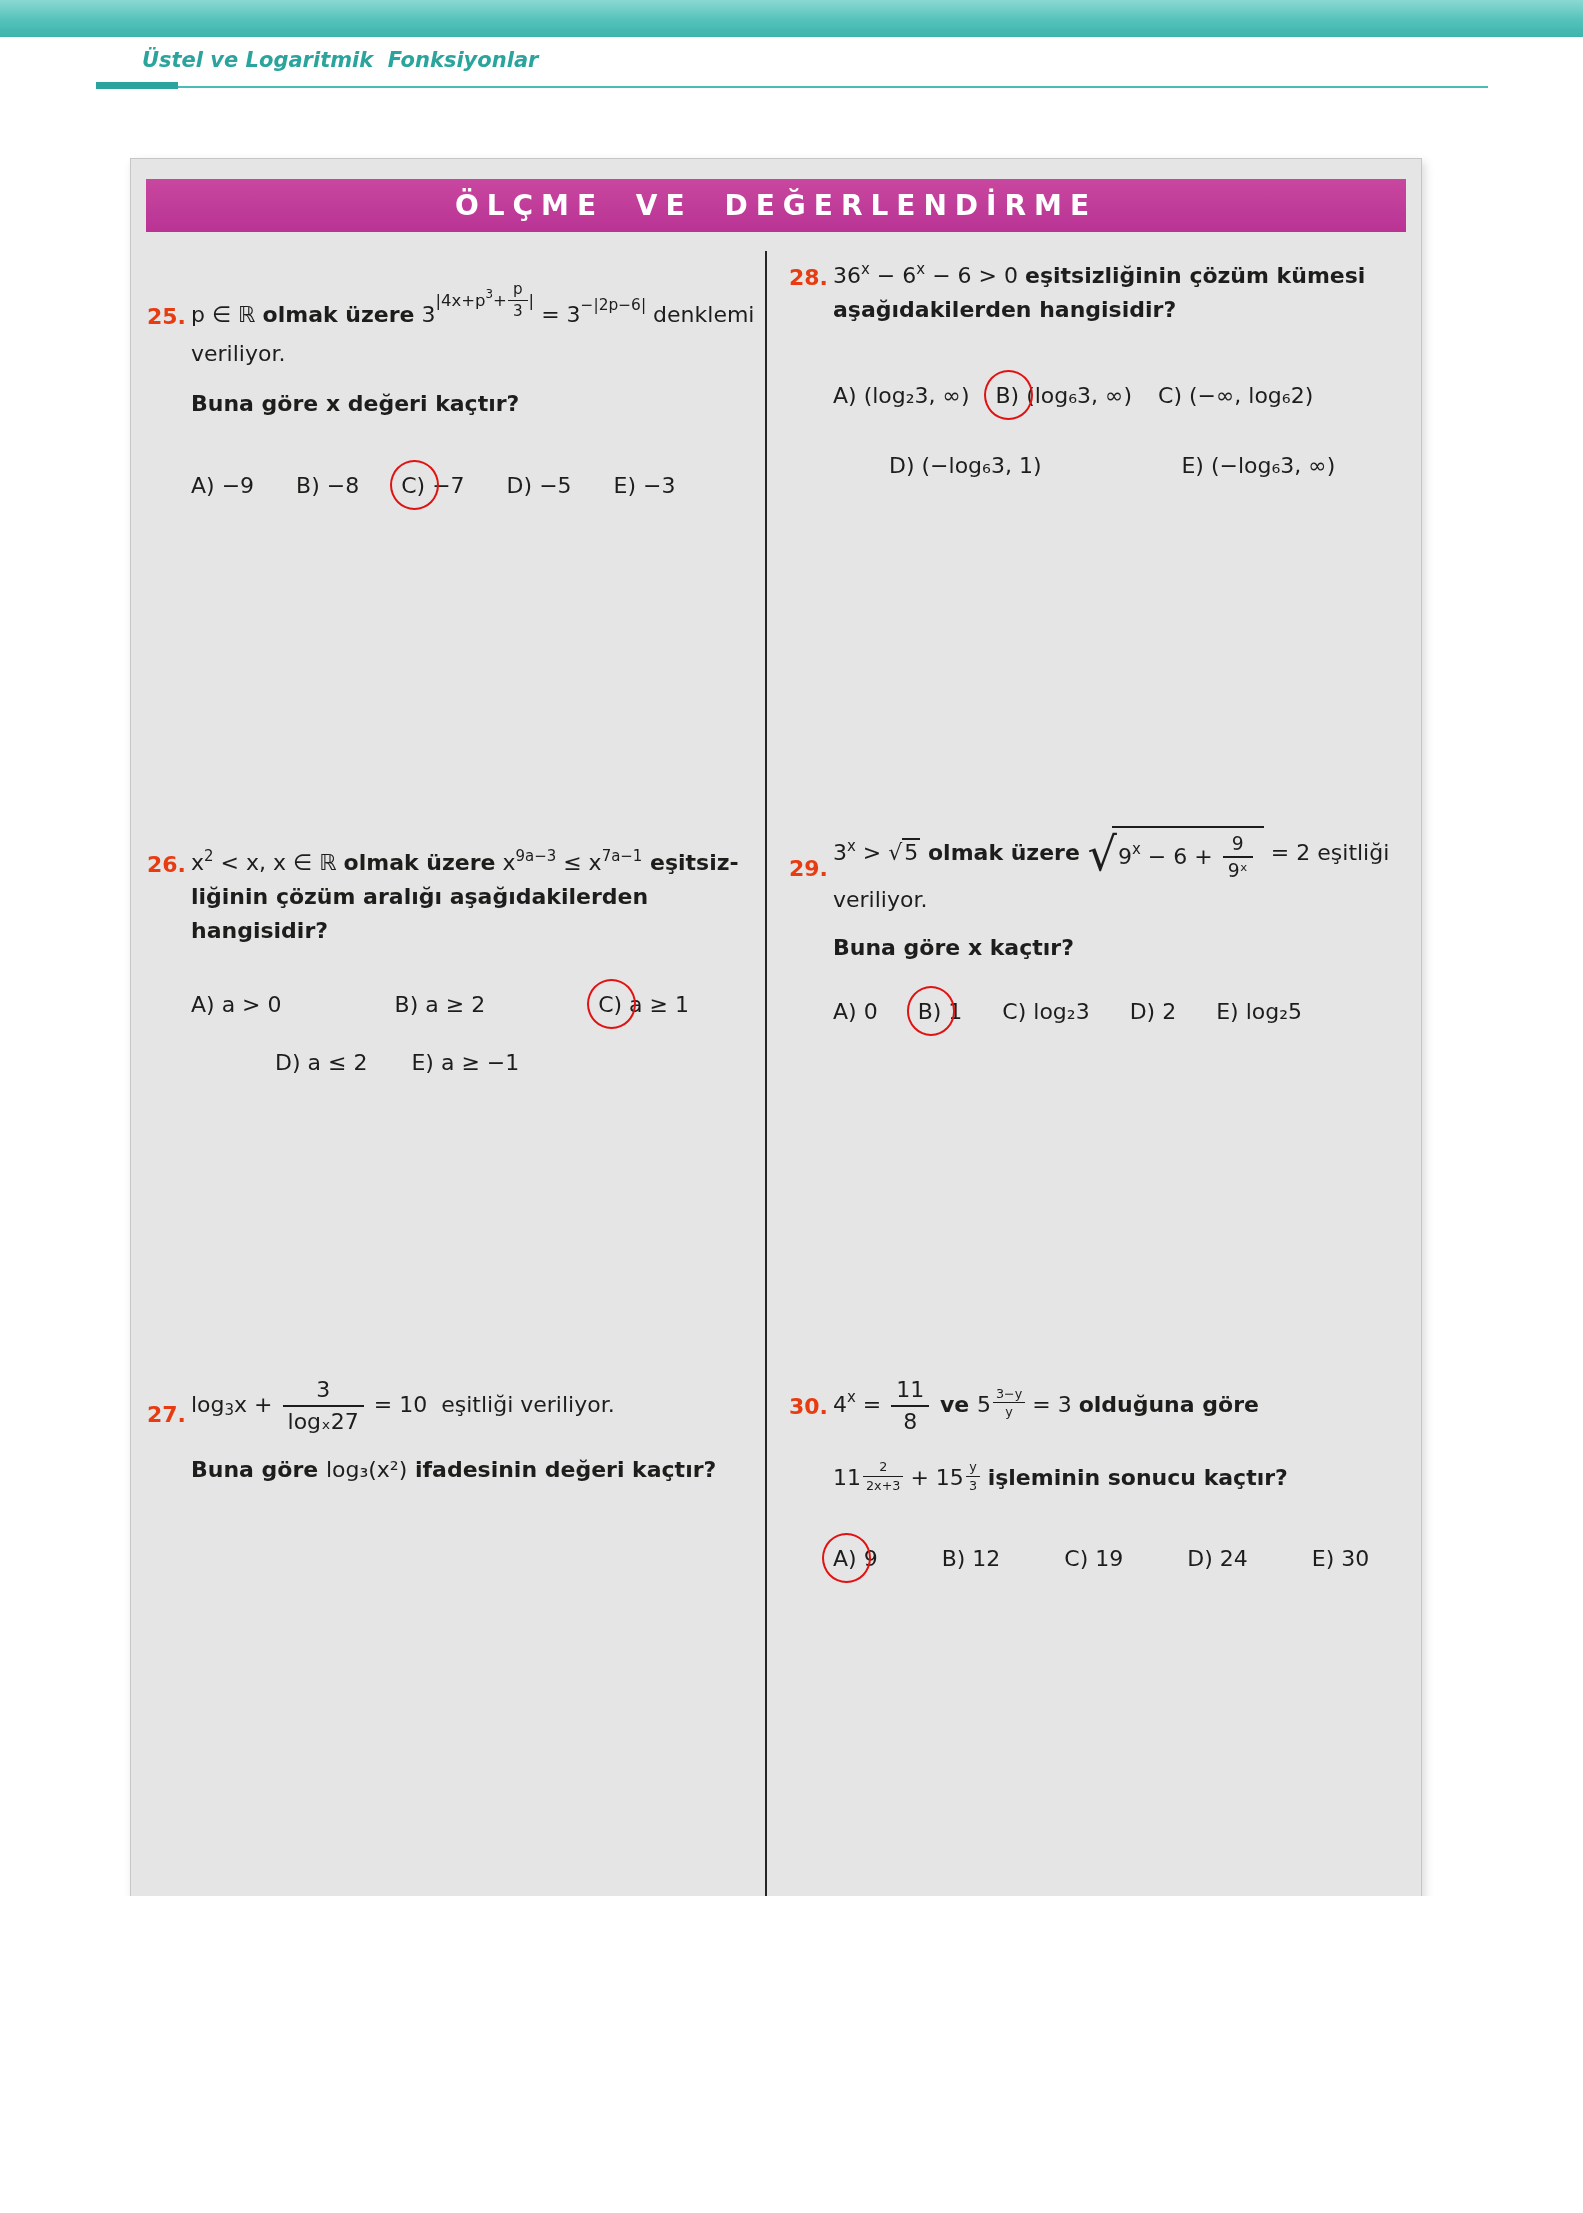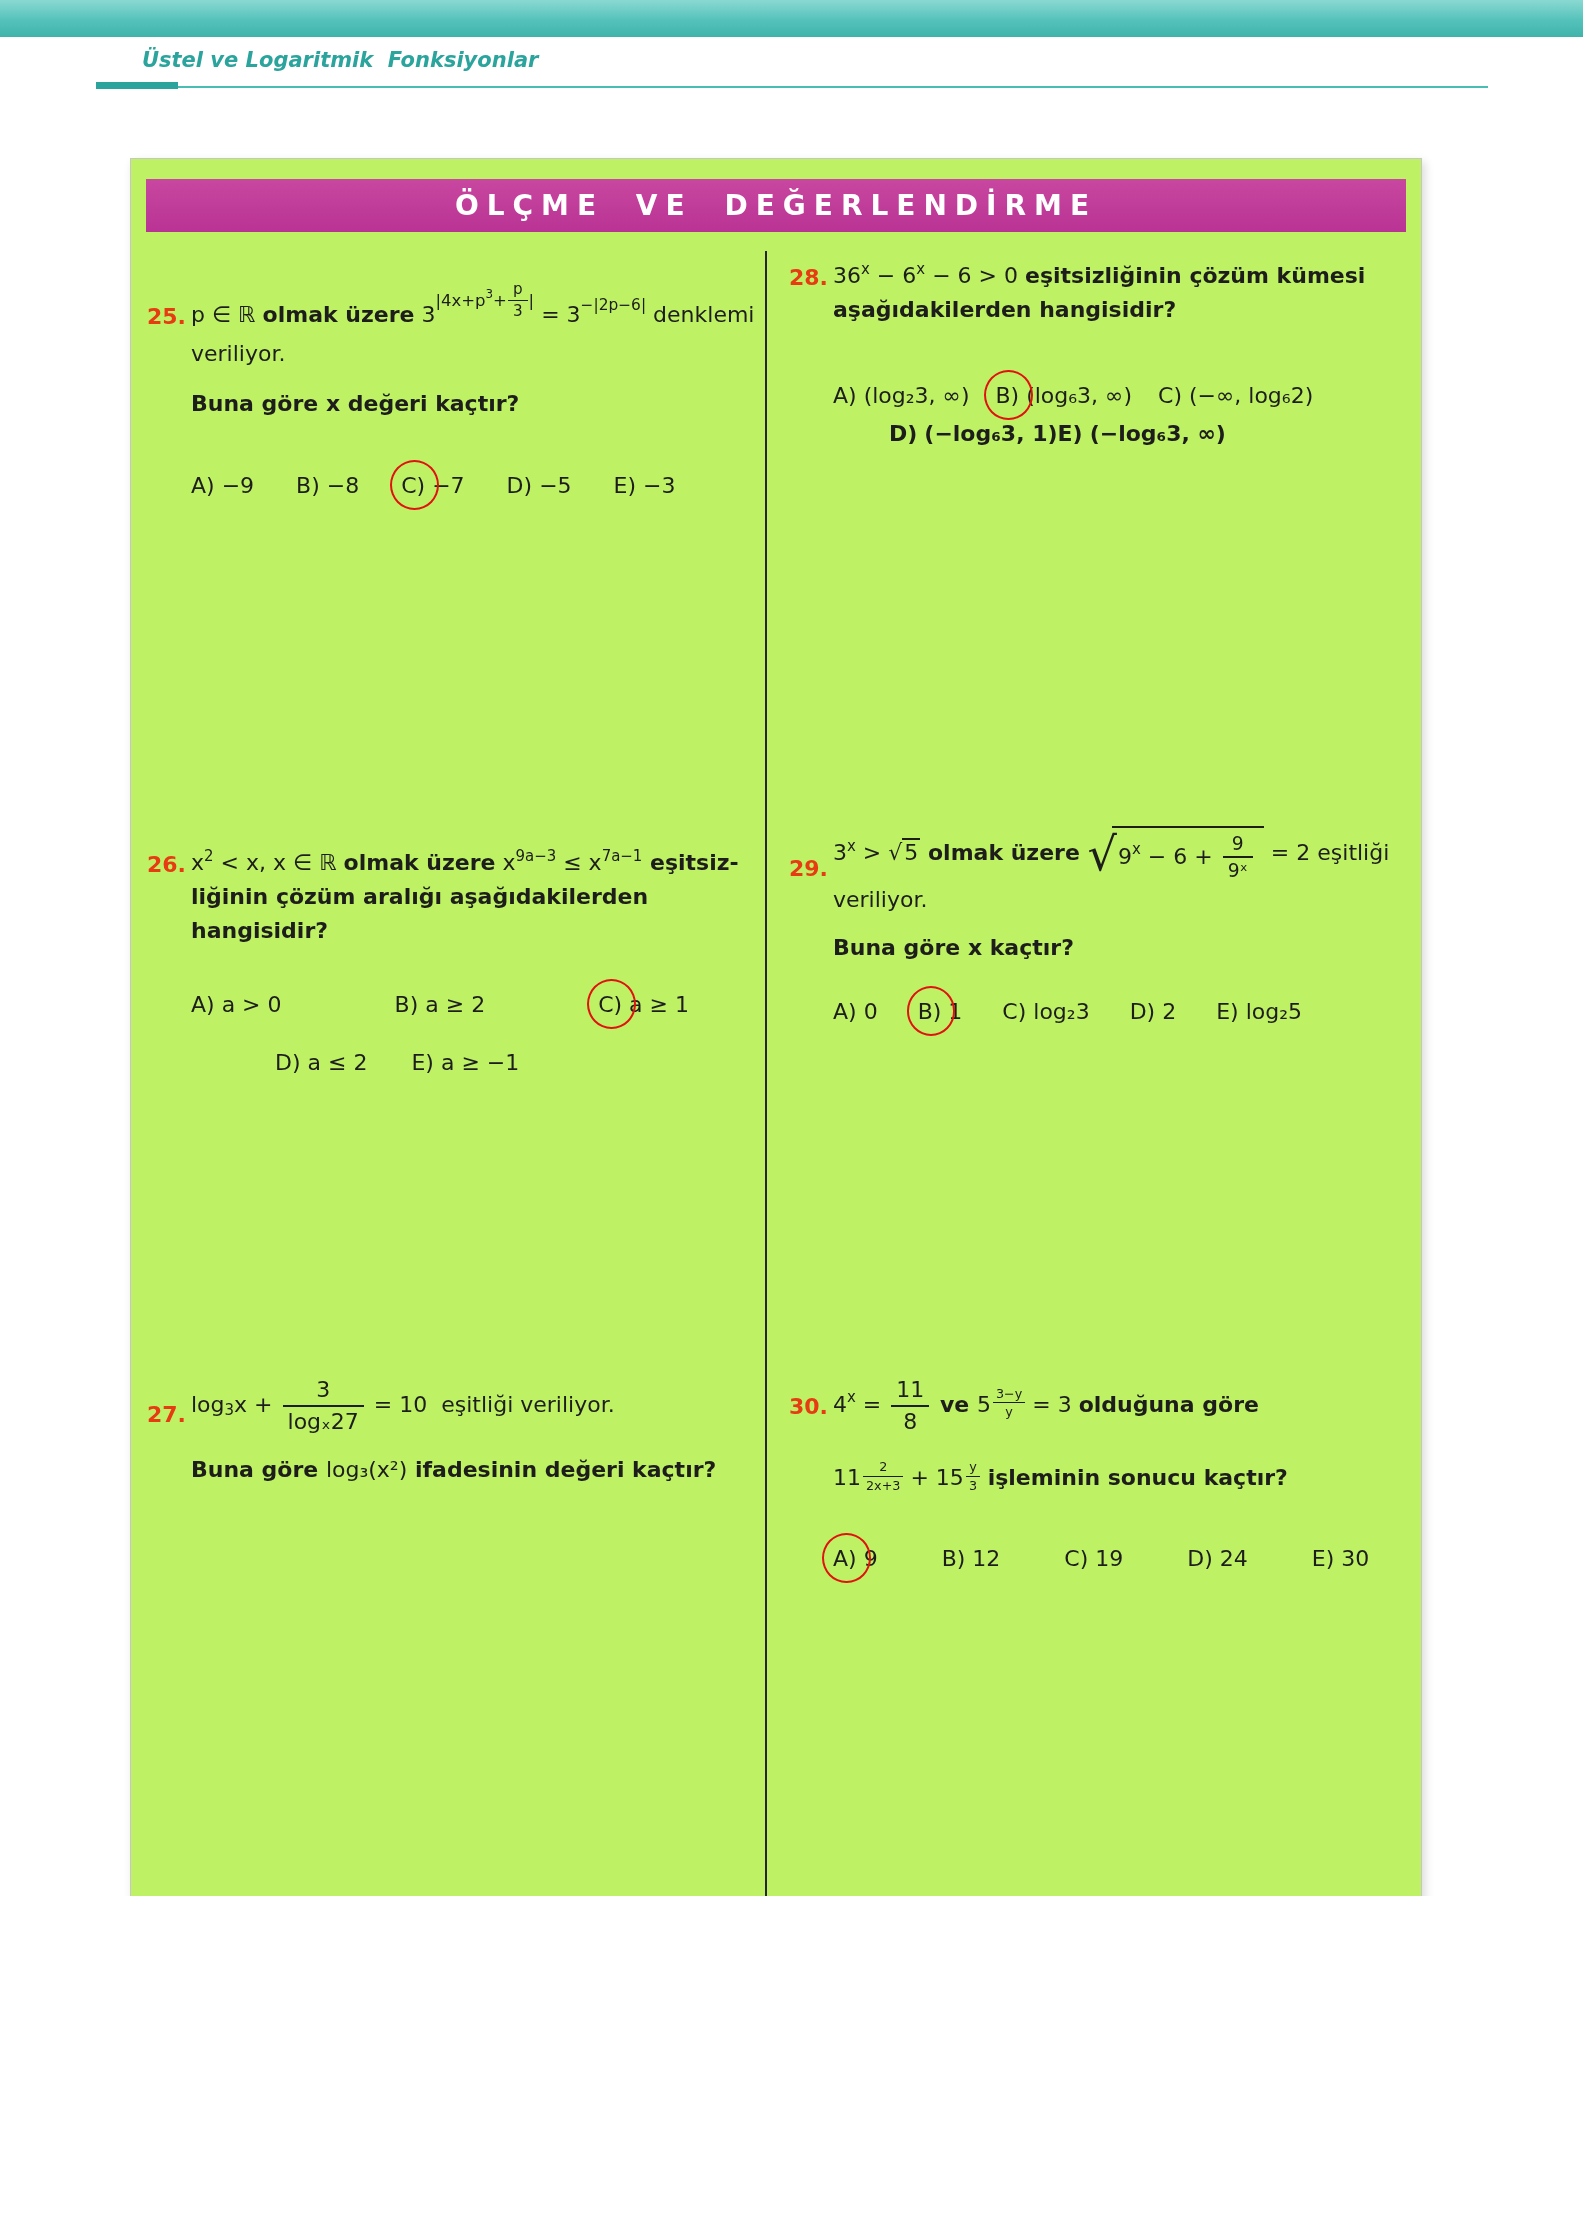--- a/index.html
+++ b/index.html
@@ -4,21 +4,21 @@
 <style>
   *{box-sizing:border-box;}
   body{margin:0;background:#ffffff;}
   .page{position:relative;width:1583px;height:1896px;overflow:hidden;background:#fff;
         font-family:"DejaVu Sans","Liberation Sans",sans-serif;color:#1d1d1b;font-size:22px;}
   .topbar{position:absolute;left:0;top:0;width:100%;height:37px;
         background:linear-gradient(180deg,#8ad9d3 0%,#54c2ba 55%,#3fb3ab 100%);}
   .crumb{position:absolute;left:142px;top:48px;font-size:21px;font-weight:bold;font-style:italic;color:#2aa49c;white-space:pre;}
   .rule{position:absolute;left:96px;top:86px;width:1392px;height:2px;background:#49bcb4;}
   .rule-accent{position:absolute;left:96px;top:82px;width:82px;height:7px;background:#2aa49c;}
-  .box{position:absolute;left:130px;top:158px;width:1292px;height:1862px;background:#bef264;
+  .box{position:absolute;left:130px;top:158px;width:1292px;height:1862px;background:#e5e5e5;
        border:1px solid #c6c6c6;box-shadow:3px 4px 9px rgba(0,0,0,.15);}
   .title-bar{position:absolute;left:15px;top:20px;width:1260px;height:53px;
        background:linear-gradient(180deg,#c8479f 0%,#b93394 100%);color:#fff;display:flex;align-items:center;justify-content:center;
        font-size:28px;font-weight:bold;letter-spacing:8px;word-spacing:14px;}
   .divider{position:absolute;left:634px;top:92px;width:2px;height:1745px;background:#262626;}
   .col{position:absolute;top:92px;height:1758px;}
   .colL{left:14px;width:604px;}
   .colR{left:656px;width:620px;}
   .question{position:absolute;left:0;width:100%;padding-left:46px;line-height:1.55;}
   .qnum{position:absolute;left:2px;color:#e73b12;font-weight:bold;}
@@ -123,21 +123,21 @@
 
       <div class="question" style="top:8px;">
         <span class="qnum" style="top:2px;">28.</span>
         <div class="mline"><span class="ws">36</span><span class="sup">x</span><span class="ws"> − 6</span><span class="sup">x</span><span class="ws"> − 6 &gt; 0 </span><b>eşitsizliğinin çözüm kümesi</b></div>
         <div class="prompt">aşağıdakilerden hangisidir?</div>
         <div class="opts" style="margin-top:52px;gap:26px;">
           <span class="opt"><span class="opt-label">A)</span><span>(log₂3, ∞)</span></span>
           <span class="opt"><span class="opt-label circled">B)</span><span>(log₆3, ∞)</span></span>
           <span class="opt"><span class="opt-label">C)</span><span>(−∞, log₆2)</span></span>
         </div>
-        <div class="opts" style="margin-top:4px;margin-left:56px;font-weight:bold;">
+        <div class="opts" style="margin-top:36px;margin-left:56px;gap:140px;">
           <span class="opt"><span class="opt-label">D)</span><span>(−log₆3, 1)</span></span>
           <span class="opt"><span class="opt-label">E)</span><span>(−log₆3, ∞)</span></span>
         </div>
       </div>
 
       <div class="question" style="top:575px;">
         <span class="qnum" style="top:26px;">29.</span>
         <div class="mline"><span class="ws">3</span><span class="sup">x</span><span class="ws"> &gt; </span><span class="root"><span>√</span><span class="rbody">5</span></span><b class="ws"> olmak üzere </b><span class="rootbig">
               <span class="rsign">√</span>
               <span class="rbody">

